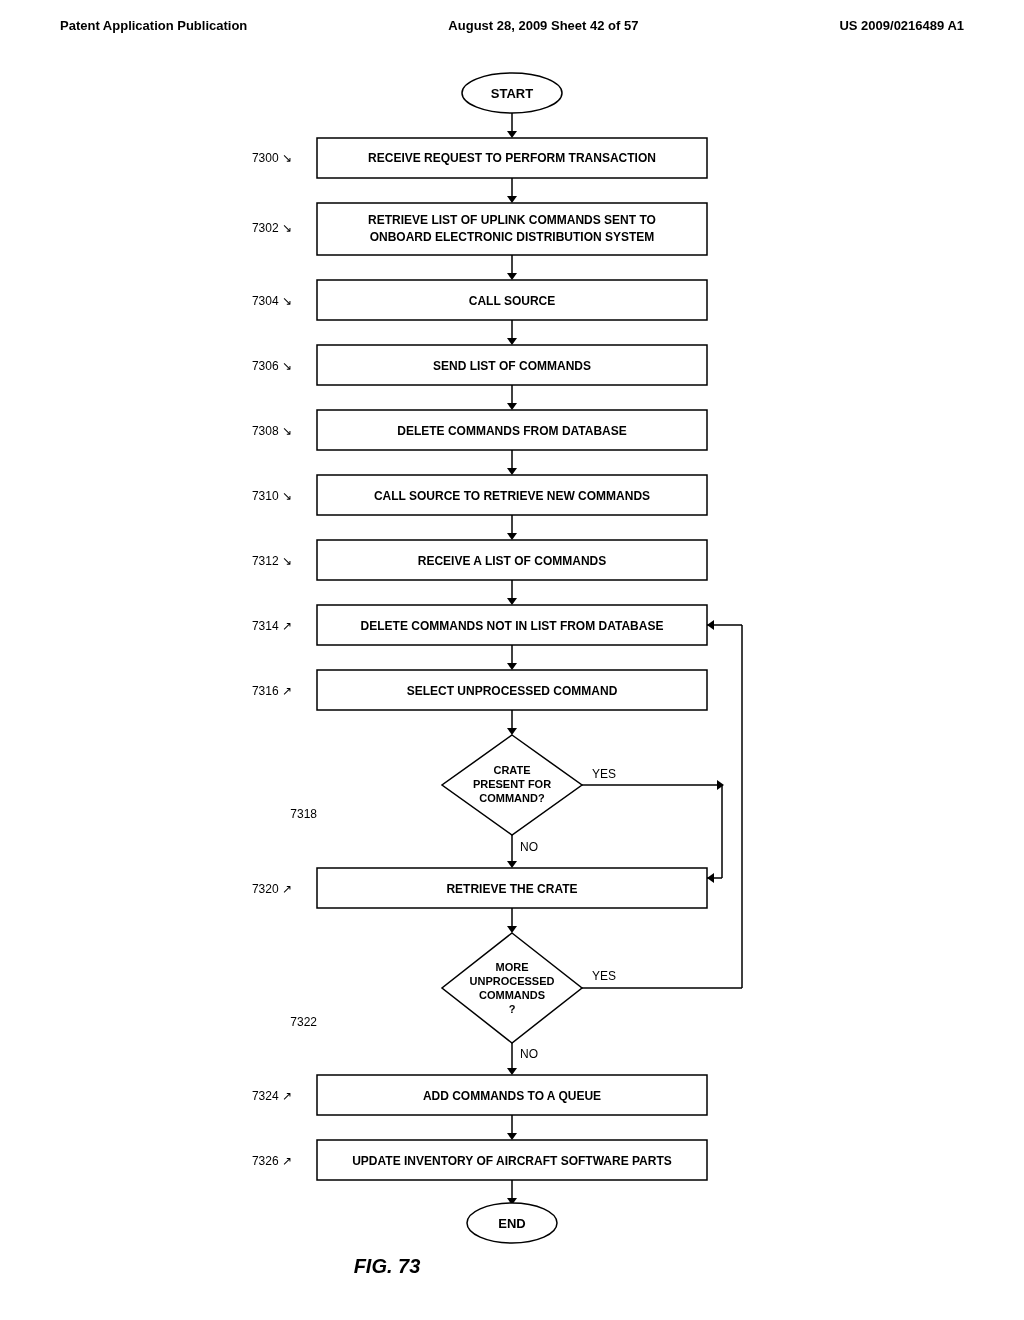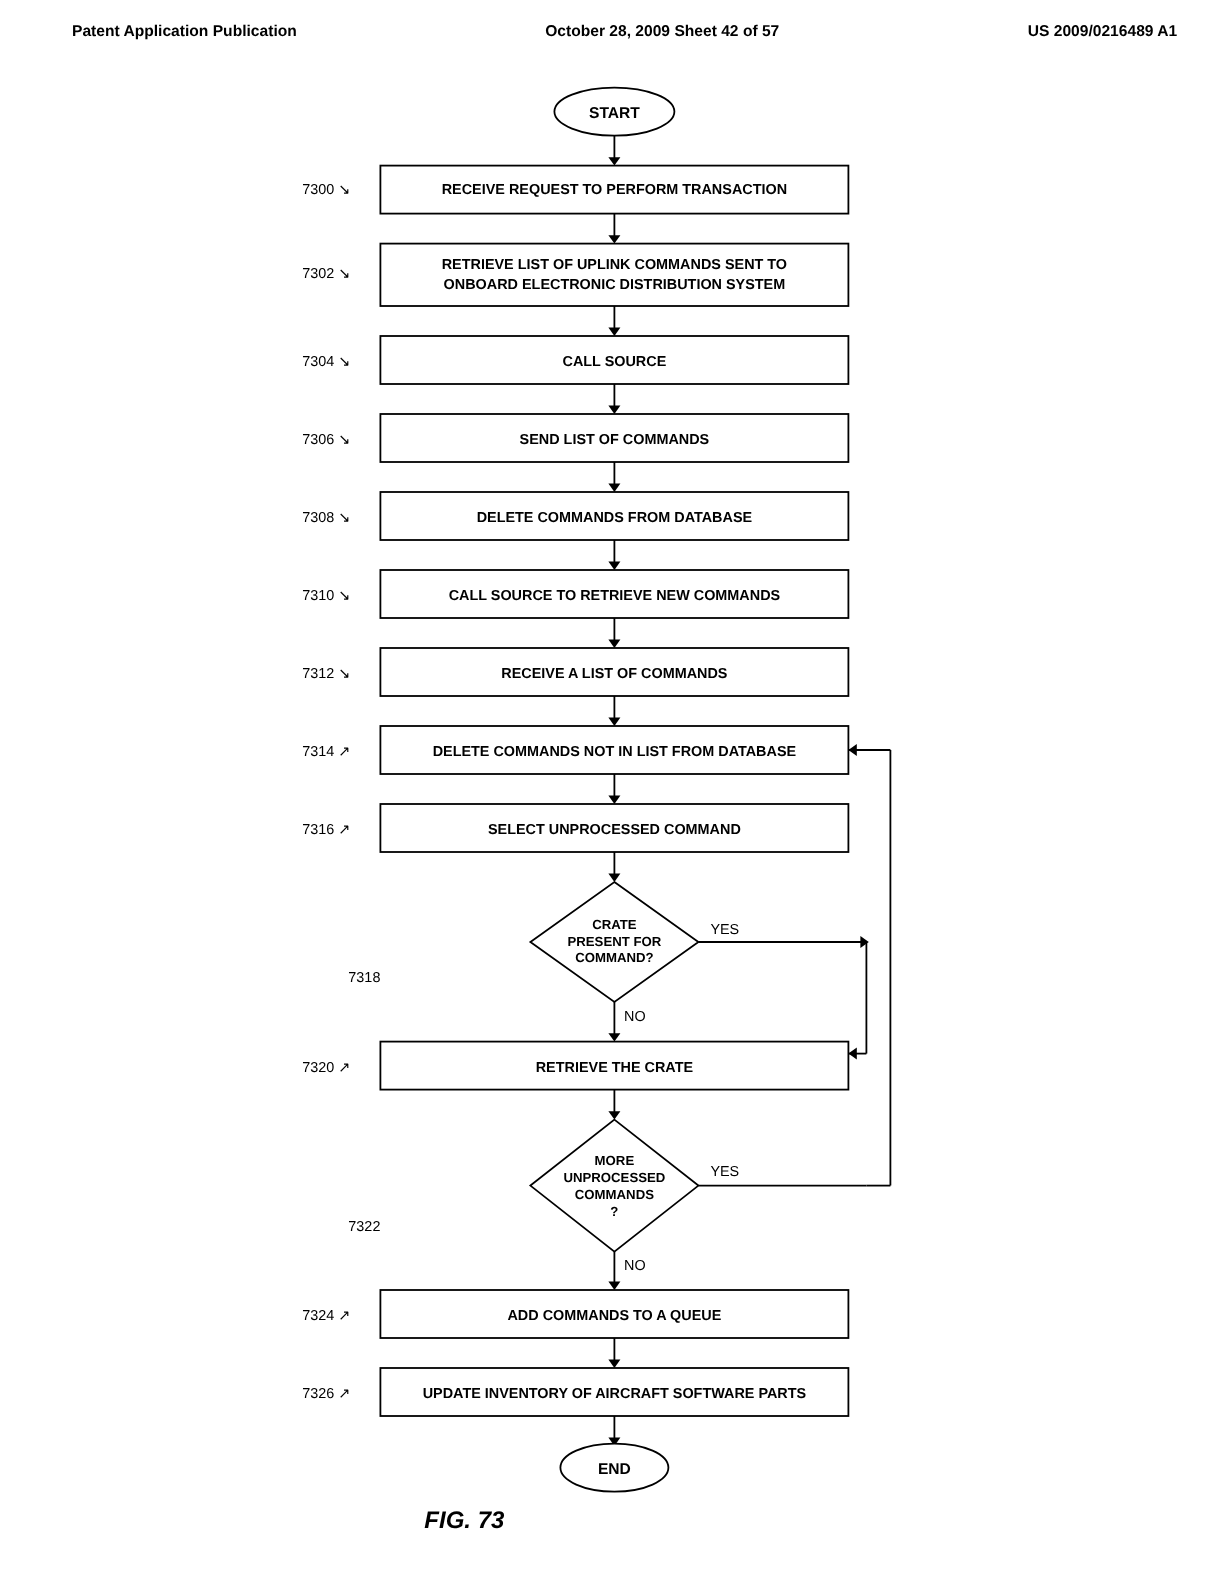--- a/index.html
+++ b/index.html
@@ -8,37 +8,37 @@
       height: 1320px;
       background: #fff;
       font-family: Arial, sans-serif;
       position: relative;
       overflow: hidden;
     }
 
     .header {
       display: flex;
       justify-content: space-between;
-      padding: 18px 43px 0 60px;
+      padding: 18px 60px 0 60px;
       font-size: 13px;
       font-weight: bold;
     }
 
     
     svg.flowchart {
       display: block;
       margin: 0 auto;
     }
   </style>
 </head>
 <body>
 
 <div class="header">
   <span>Patent Application Publication</span>
-  <span>October 28, 2009   Sheet 42 of 57</span>
+  <span>August 28, 2009   Sheet 42 of 57</span>
   <span>US 2009/0216489 A1</span>
 </div>
 
 <svg class="flowchart" width="700" height="1230" style="position:absolute; top:58px; left:162px;">
 
   <ellipse cx="350" cy="35" rx="50" ry="20" fill="white" stroke="black" stroke-width="1.5"></ellipse>
   <text x="350" y="40" text-anchor="middle" font-size="13" font-weight="bold" font-family="Arial">START</text>
 
   <line x1="350" y1="55" x2="350" y2="78" stroke="black" stroke-width="1.5"></line>
   <polygon points="350,80 345,73 355,73" fill="black"></polygon>

